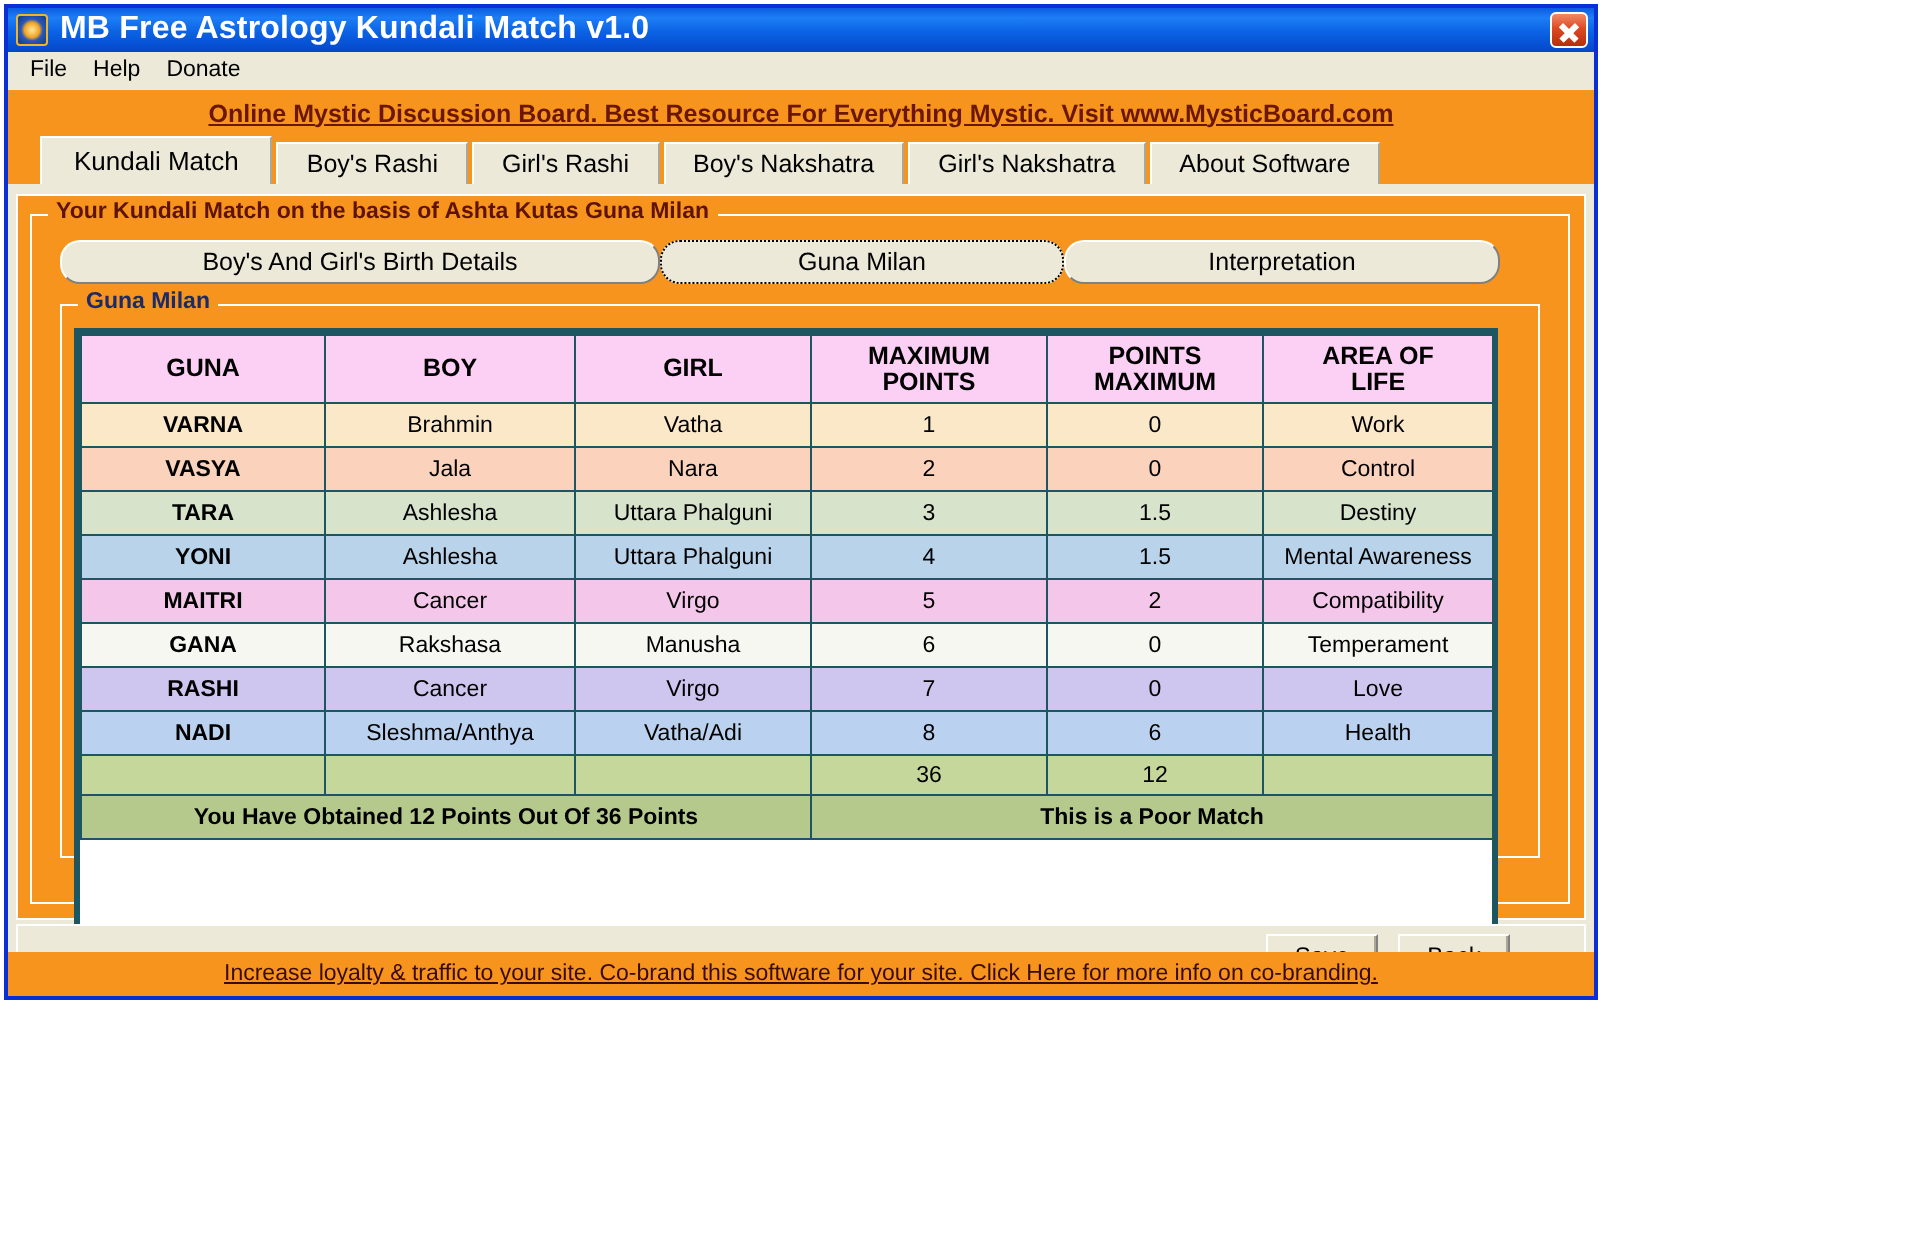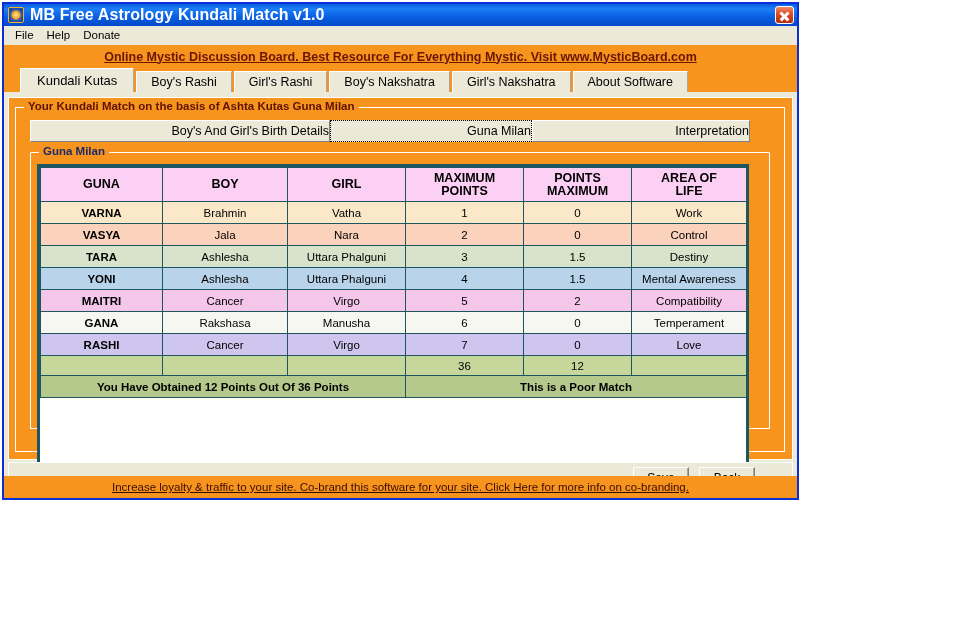--- a/index.html
+++ b/index.html
@@ -56,23 +56,23 @@
 
   
   .groupbox{position:absolute;left:6px;top:9px;width:770px;height:345px;
             border:1px solid #ffffff;box-sizing:border-box;}
   .groupbox > .gb-title{position:absolute;left:8px;top:-8px;background:#f7941e;
             padding:0 4px;font-size:11.5px;font-weight:bold;color:#5e1200;white-space:nowrap;}
 
   
   .subtabs{position:absolute;left:14px;top:12px;width:740px;height:22px;display:flex;}
   .subtab{height:22px;line-height:21px;background:#ece9d8;font-size:12.5px;color:#000;
-          text-align:right;border-top:1px solid #ffffff;border-left:1px solid #ffffff;
+          text-align:center;border-top:1px solid #ffffff;border-left:1px solid #ffffff;
           border-right:1px solid #808080;border-bottom:1px solid #808080;
-          box-sizing:border-box;}
+          box-sizing:border-box;border-radius:10px;}
   .subtab.sel{border:1px dotted #000;background:#ece9d8;}
   .subtab.w1{width:300px;}
   .subtab.w2{width:202px;}
   .subtab.w3{width:218px;}
 
   
   .inner-gb{position:absolute;left:14px;top:44px;width:740px;height:277px;
             border:1px solid #ffffff;box-sizing:border-box;}
   .inner-gb > .gb-title{position:absolute;left:8px;top:-8px;background:#f7941e;
             padding:0 4px;font-size:11.5px;font-weight:bold;color:#1b2a6b;white-space:nowrap;}
@@ -134,21 +134,21 @@
     <div class="menuitem">File</div>
     <div class="menuitem">Help</div>
     <div class="menuitem">Donate</div>
   </div>
 
   <div class="banner">
     <a href="#">Online Mystic Discussion Board. Best Resource For Everything Mystic. Visit www.MysticBoard.com</a>
   </div>
 
   <div class="tabstrip">
-    <div class="tab active">Kundali Kutas</div>
+    <div class="tab active">Kundali Match</div>
     <div class="tab">Boy's Rashi</div>
     <div class="tab">Girl's Rashi</div>
     <div class="tab">Boy's Nakshatra</div>
     <div class="tab">Girl's Nakshatra</div>
     <div class="tab">About Software</div>
   </div>
 
   <div class="content">
 
     <div class="groupbox">
@@ -265,20 +265,28 @@
                 <td>Temperament</td>
               </tr>
               <tr class="r-rashi">
                 <td class="guna-name">RASHI</td>
                 <td>Cancer</td>
                 <td>Virgo</td>
                 <td>7</td>
                 <td>0</td>
                 <td>Love</td>
               </tr>
+              <tr class="r-nadi">
+                <td class="guna-name">NADI</td>
+                <td>Sleshma/Anthya</td>
+                <td>Vatha/Adi</td>
+                <td>8</td>
+                <td>6</td>
+                <td>Health</td>
+              </tr>
               <tr class="r-totals">
                 <td></td>
                 <td></td>
                 <td></td>
                 <td>36</td>
                 <td>12</td>
                 <td></td>
               </tr>
               <tr class="r-result">
                 <td class="res-left" colspan="3">You Have Obtained 12 Points Out Of 36 Points</td>

